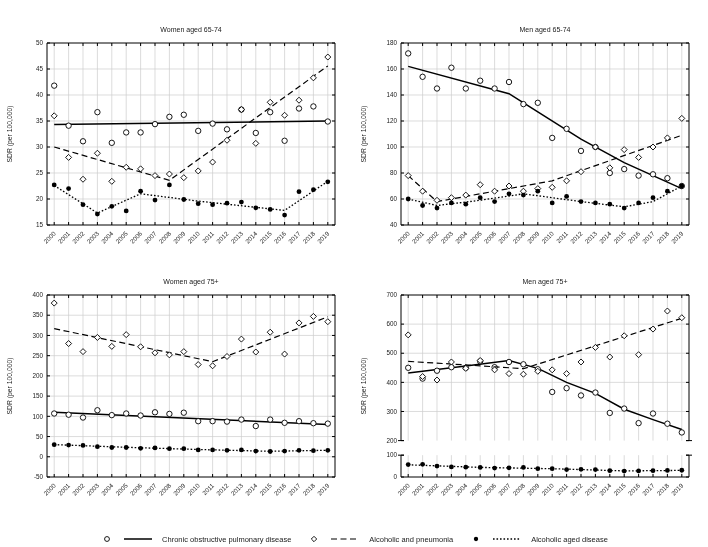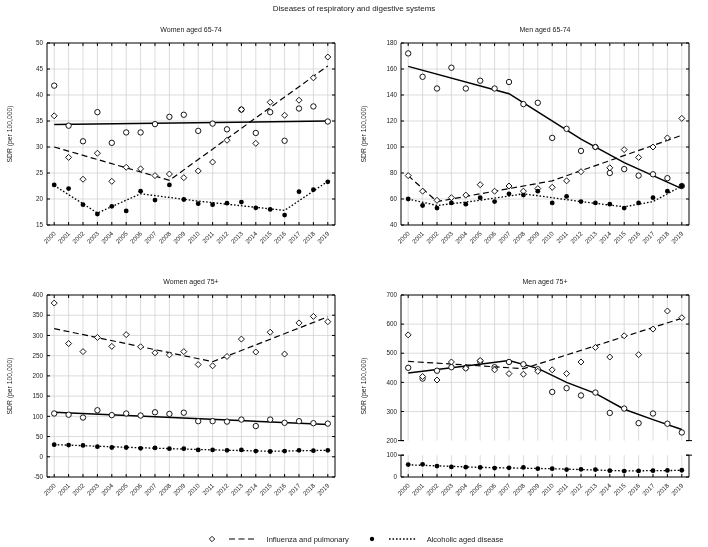--- a/index.html
+++ b/index.html
@@ -12,21 +12,20 @@
   svg.panel{display:block;width:354px;height:252px;}
   .legend{position:absolute;left:0;right:0;bottom:3px;display:flex;justify-content:center;
           align-items:center;gap:16px;font-size:7.5px;color:#1a1a1a;}
   .lg-item{display:flex;align-items:center;gap:9px;}
   .lg-label{white-space:nowrap;}
 </style>
 </head>
 <body>
 
 <div class="figure">
-  <div class="fig-title">Diseases of respiratory and digestive systems</div>
   <div class="panels">
     <svg class="panel" viewBox="0 0 354 252">
         <g stroke="#cdcdcd" stroke-width="0.7">
           <line x1="54.2" x2="54.2" y1="27" y2="209"></line>
           <line x1="68.6" x2="68.6" y1="27" y2="209"></line>
           <line x1="83" x2="83" y1="27" y2="209"></line>
           <line x1="97.4" x2="97.4" y1="27" y2="209"></line>
           <line x1="111.8" x2="111.8" y1="27" y2="209"></line>
           <line x1="126.2" x2="126.2" y1="27" y2="209"></line>
           <line x1="140.6" x2="140.6" y1="27" y2="209"></line>
@@ -846,26 +845,35 @@
             <circle cx="327.8" cy="202.2296" r="2.4" fill="#000"></circle>
           </g>
         </g>
         <text x="191" y="16" text-anchor="middle" font-size="7" fill="#1a1a1a">Men aged 75+</text>
         <text transform="translate(12,118) rotate(-90)" text-anchor="middle" font-size="6.8" fill="#1a1a1a">SDR (per 100,000)</text>
       </svg>
   </div>
   <div class="legend">
       <span class="lg-item">
         <svg width="14" height="10">
+          <circle cx="7" cy="5" r="2.43" fill="#fff" stroke="#000" stroke-width="0.9"></circle>
+        </svg>
+        <svg width="30" height="10">
+          <line x1="1" x2="29" y1="5" y2="5" stroke="#000" stroke-width="1.5"></line>
+        </svg>
+        <span class="lg-label">Chronic obstructive pulmonary disease</span>
+      </span>
+      <span class="lg-item">
+        <svg width="14" height="10">
           <path d="M 7 2.3 L 9.7 5 L 7 7.7 L 4.3 5 Z" fill="#fff" stroke="#000" stroke-width="0.9"></path>
         </svg>
         <svg width="30" height="10">
           <line x1="1" x2="29" y1="5" y2="5" stroke="#000" stroke-width="1.2" stroke-dasharray="6,3.5"></line>
         </svg>
-        <span class="lg-label">Influenza and pulmonary</span>
+        <span class="lg-label">Alcoholic and pneumonia</span>
       </span>
       <span class="lg-item">
         <svg width="14" height="10">
           <circle cx="7" cy="5" r="2.16" fill="#000"></circle>
         </svg>
         <svg width="30" height="10">
           <line x1="1" x2="29" y1="5" y2="5" stroke="#000" stroke-width="1.3" stroke-dasharray="1.6,1.9"></line>
         </svg>
         <span class="lg-label">Alcoholic aged disease</span>
       </span>

